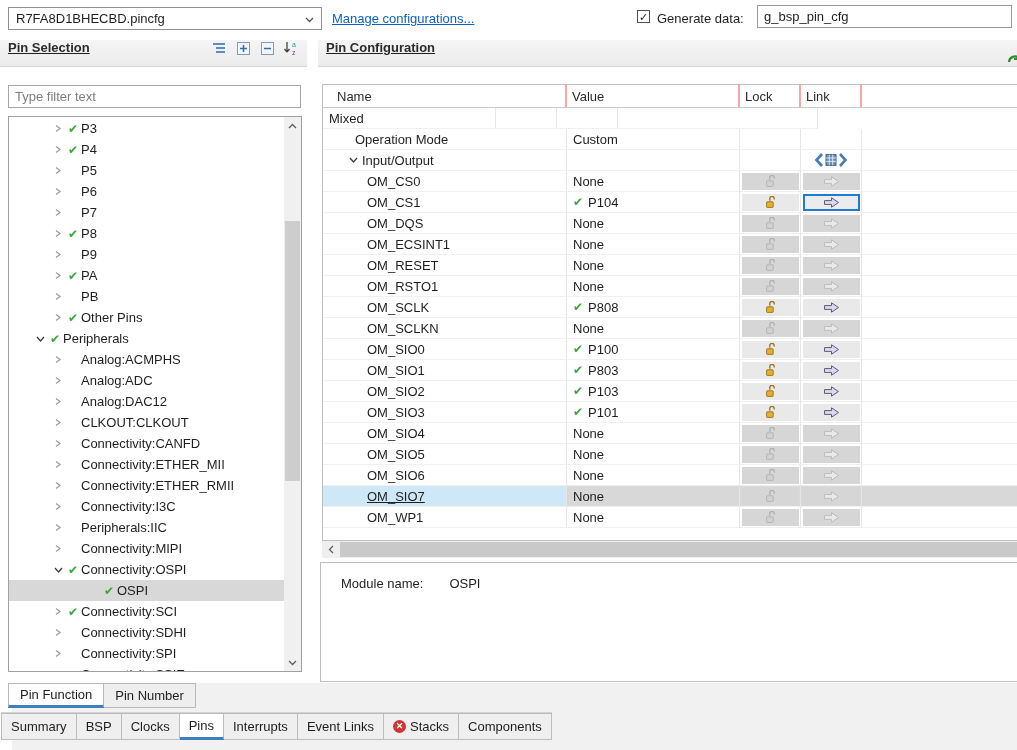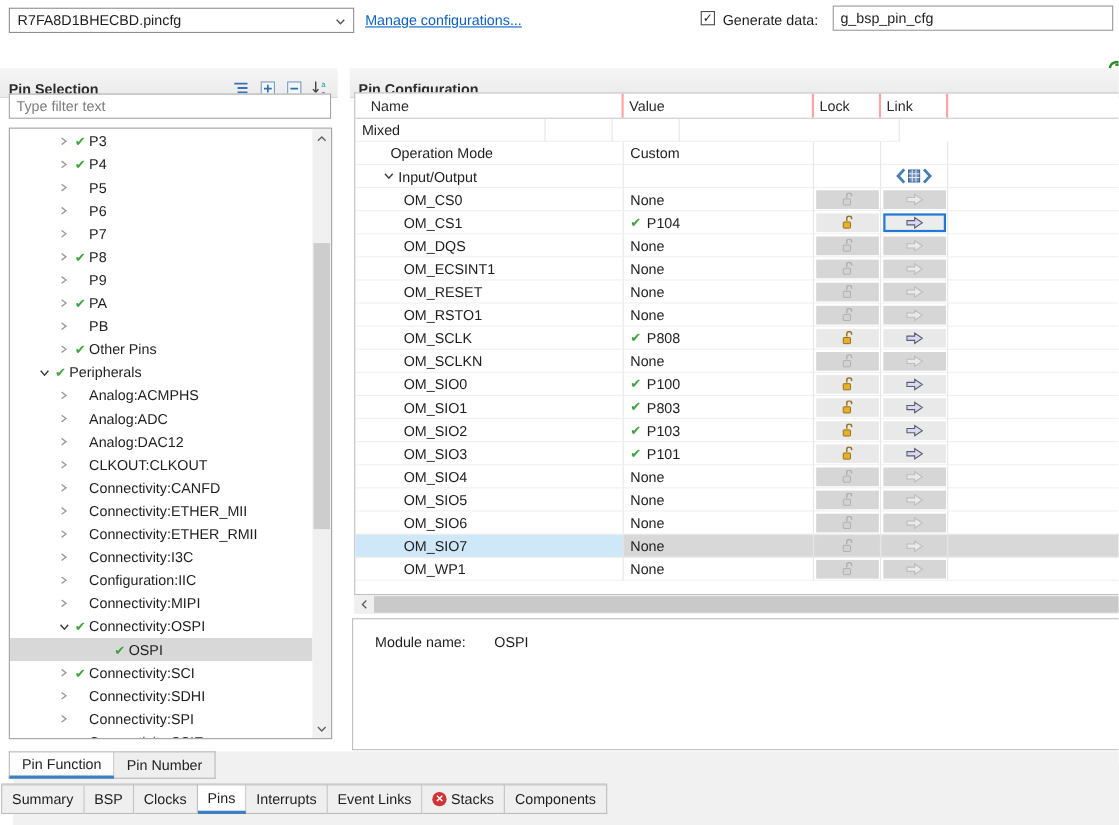--- a/index.html
+++ b/index.html
@@ -13,22 +13,22 @@
   .combo{left:8px;top:7px;width:314px;height:23px;border:1px solid #8f8f8f;background:#fff;
     display:flex;align-items:center;font-size:13px;padding-left:7px;box-sizing:border-box;}
   .combo .arrow{margin-left:auto;margin-right:7px;color:#555;}
   .mlink{left:332px;top:11px;font-size:13px;color:#0b61c4;text-decoration:underline;cursor:pointer;}
   .cbx{left:637px;top:10px;width:13px;height:13px;border:1px solid #4d4d4d;background:#fff;
     font-size:11px;line-height:12px;text-align:center;color:#222;box-sizing:border-box;}
   .genlabel{left:657px;top:11px;font-size:13px;}
   .geninput{left:757px;top:5px;width:255px;height:23px;border:1px solid #9a9a9a;background:#fff;
     font-size:13px;display:flex;align-items:center;padding-left:6px;box-sizing:border-box;}
   
-  .sechdr{top:62px;height:27px;background:linear-gradient(#f5f5f5,#ebebeb);
-    border-bottom:1px solid #d6d6d6;display:flex;align-items:flex-end;box-sizing:border-box;}
+  .sechdr{top:40px;height:27px;background:linear-gradient(#f5f5f5,#ebebeb);
+    border-bottom:1px solid #d6d6d6;display:flex;align-items:flex-start;box-sizing:border-box;text-decoration:underline;}
   .sechdr .title{font-size:13px;font-weight:bold;color:#2b2b2b;padding-left:8px;}
   .toolbar{margin-left:auto;display:flex;gap:8px;padding-right:8px;align-items:center;}
   .tbi{width:16px;height:16px;display:flex;align-items:center;justify-content:center;cursor:pointer;}
   
   .filter{left:8px;top:85px;width:293px;height:23px;border:1px solid #a6a6a6;background:#fff;
     font-size:13px;color:#7d7d7d;display:flex;align-items:center;padding-left:6px;box-sizing:border-box;}
   .treebox{left:8px;top:116px;width:294px;height:556px;border:1px solid #a0a0a0;background:#fff;
     box-sizing:border-box;overflow:hidden;}
   .treerows{position:absolute;left:0;top:1px;width:275px;}
   .trow{height:21px;display:flex;align-items:center;font-size:13px;white-space:nowrap;cursor:default;}
@@ -311,21 +311,21 @@
         <span class="chk empty">✔</span>
         <span>Connectivity:I3C</span>
       </div>
       <div class="trow" style="padding-left: 42px;">
         <span class="chev">
           <svg width="8" height="9" viewBox="0 0 8 9">
             <path d="M2 1.5 L6 4.5 2 7.5" fill="none" stroke="#9a9a9a" stroke-width="1.2"></path>
           </svg>
         </span>
         <span class="chk empty">✔</span>
-        <span>Configuration:IIC</span>
+        <span>Peripherals:IIC</span>
       </div>
       <div class="trow" style="padding-left: 42px;">
         <span class="chev">
           <svg width="8" height="9" viewBox="0 0 8 9">
             <path d="M2 1.5 L6 4.5 2 7.5" fill="none" stroke="#9a9a9a" stroke-width="1.2"></path>
           </svg>
         </span>
         <span class="chk empty">✔</span>
         <span>Connectivity:MIPI</span>
       </div>
@@ -808,21 +808,21 @@
         <div class="cell btncell" style="width:61px;">
           <span class="sqbtn off">
             <svg width="19" height="13" viewBox="0 0 19 13">
   <path d="M2.5 4.6 h7 V1.8 L16.5 6.5 9.5 11.2 V8.4 h-7 z" fill="#e9e9e9" stroke="#bcbcbc" stroke-width="1"></path>
             </svg>
           </span>
         </div>
         <div class="cell" style="width:200px;"></div>
       </div>
       <div class="rrow">
-        <div class="cell" style="width:244px;padding-left:44px;background:#cfe8f8;">
+        <div class="cell" style="width:244px;padding-left:44px;background:#cfe8f8;text-decoration:underline;">
           <span>OM_SIO7</span>
         </div>
         <div class="cell" style="width:173px;padding-left:6px;background:#d8d8d8;">
           <span>None</span>
         </div>
         <div class="cell btncell" style="width:61px;background:#d8d8d8;">
           <span class="sqbtn off">
             <svg width="13" height="13" viewBox="0 0 13 13">
   <path d="M4.2 6 V3.8 a2.2 2.2 0 0 1 4.4 0 V4.6" fill="none" stroke="#b0b0b0" stroke-width="1.3" transform="translate(1.6,-1.2)"></path>
   <rect x="2.6" y="5.8" width="6.6" height="5.6" rx="0.6" fill="#d2d2d2" stroke="#b0b0b0" stroke-width="0.9"></rect>

